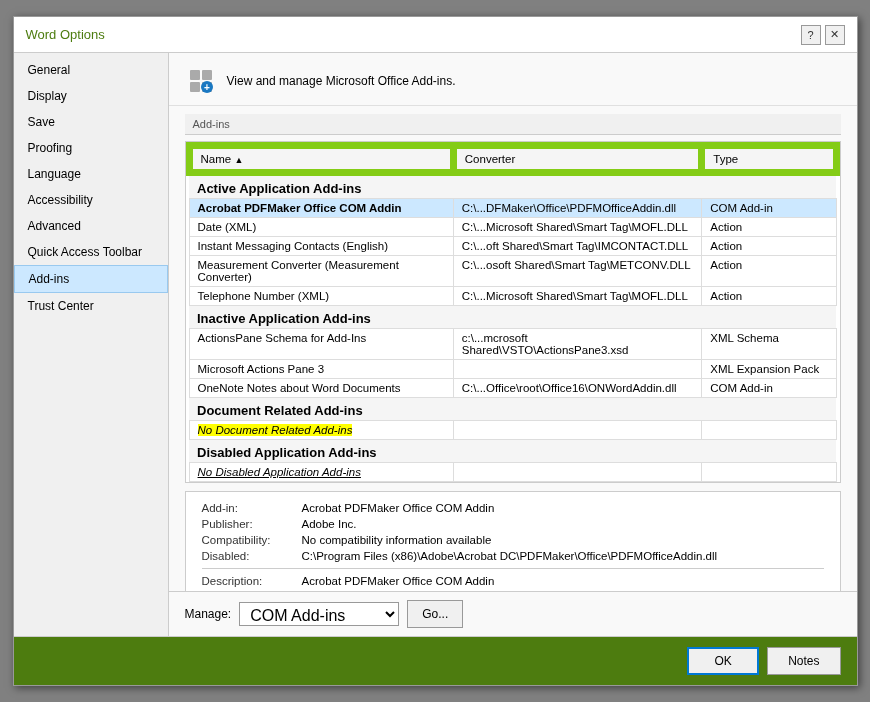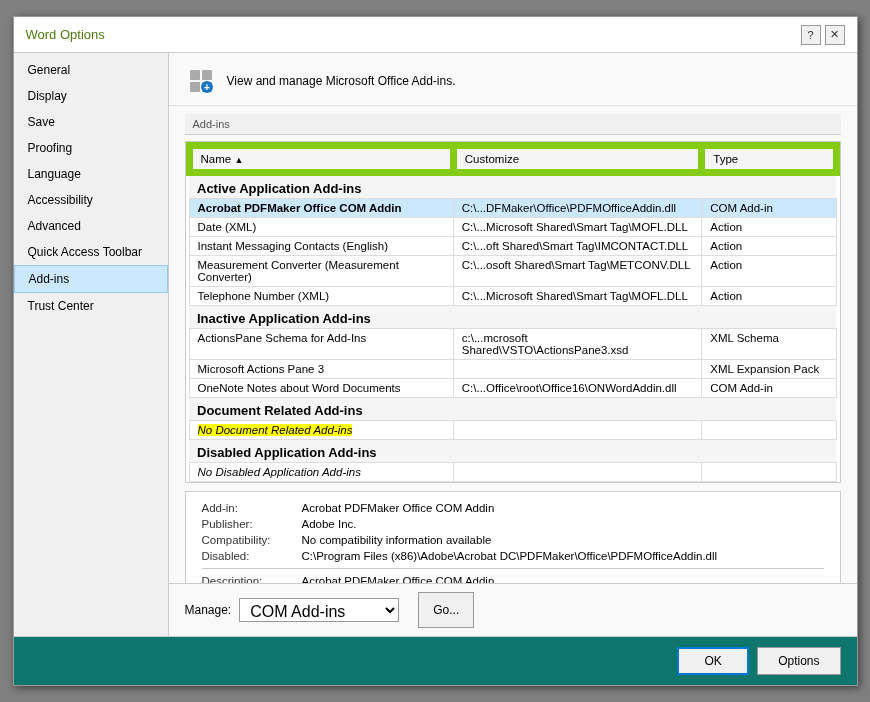--- a/index.html
+++ b/index.html
@@ -209,30 +209,29 @@
       background: white;
       width: 160px;
       height: 24px;
     }
     .go-btn {
       padding: 3px 14px;
       font-size: 12px;
       border: 1px solid #999;
       background: #f0f0f0;
       cursor: pointer;
-      height: 36px;
-      margin-left: 11px;
+      height: 28px;
     }
     .dialog-footer {
       padding: 10px 16px;
       display: flex;
       justify-content: flex-end;
       gap: 8px;
       border-top: 1px solid #ccc;
-      background: #0f766e;
+      background: #4d7c0f;
     }
     .footer-btn {
       padding: 5px 20px;
       font-size: 12px;
       border: 1px solid #999;
       background: #f0f0f0;
       cursor: pointer;
       min-width: 72px;
     }
     .footer-btn.primary {
@@ -293,21 +292,21 @@
 
         <div class="table-wrapper">
           <table class="addins-table">
             <thead>
               <tr>
                 <th class="th-name">
                   <span>Name</span>
                   <span class="sort-indicator">▲</span>
                 </th>
                 <th class="th-location">
-                  <span>Customize</span>
+                  <span>Converter</span>
                 </th>
                 <th class="th-type">
                   <span>Type</span>
                 </th>
               </tr>
             </thead>
             <tbody id="table-body">
             <tr class="section-header">
                   <td colspan="3">Active Application Add-ins</td>
                 </tr>
@@ -359,21 +358,21 @@
                 </tr>
                 <tr>
                   <td><span class="highlight-yellow">No Document Related Add-ins</span></td>
                   <td></td>
                   <td></td>
                 </tr>
                 <tr class="section-header">
                   <td colspan="3">Disabled Application Add-ins</td>
                 </tr>
                 <tr>
-                  <td class="italic-text" style="font-style: italic;">No Disabled Application Add-ins</td>
+                  <td class="italic-text" style="font-style: italic; text-decoration: underline;">No Disabled Application Add-ins</td>
                   <td></td>
                   <td></td>
                 </tr>
               </tbody>
           </table>
         </div>
 
         <div class="detail-section">
           <div class="detail-row">
             <span class="detail-label">Add-in:</span>
@@ -402,15 +401,15 @@
       <div class="manage-bar">
         <span class="manage-label">Manage:</span>
         <select class="manage-select" id="manage-select"><option value="COM Add-ins">COM Add-ins</option><option value="Word Add-ins">Word Add-ins</option><option value="XML Schemas">XML Schemas</option><option value="XML Expansion Packs">XML Expansion Packs</option><option value="Smart Tags">Smart Tags</option><option value="Disabled Items">Disabled Items</option><option value="Templates">Templates</option></select>
         <button class="go-btn">Go...</button>
       </div>
     </div>
   </div>
 
   <div class="dialog-footer">
     <button class="footer-btn primary">OK</button>
-    <button class="footer-btn">Options</button>
+    <button class="footer-btn">Notes</button>
   </div>
 </div>
 
 </body></html>

